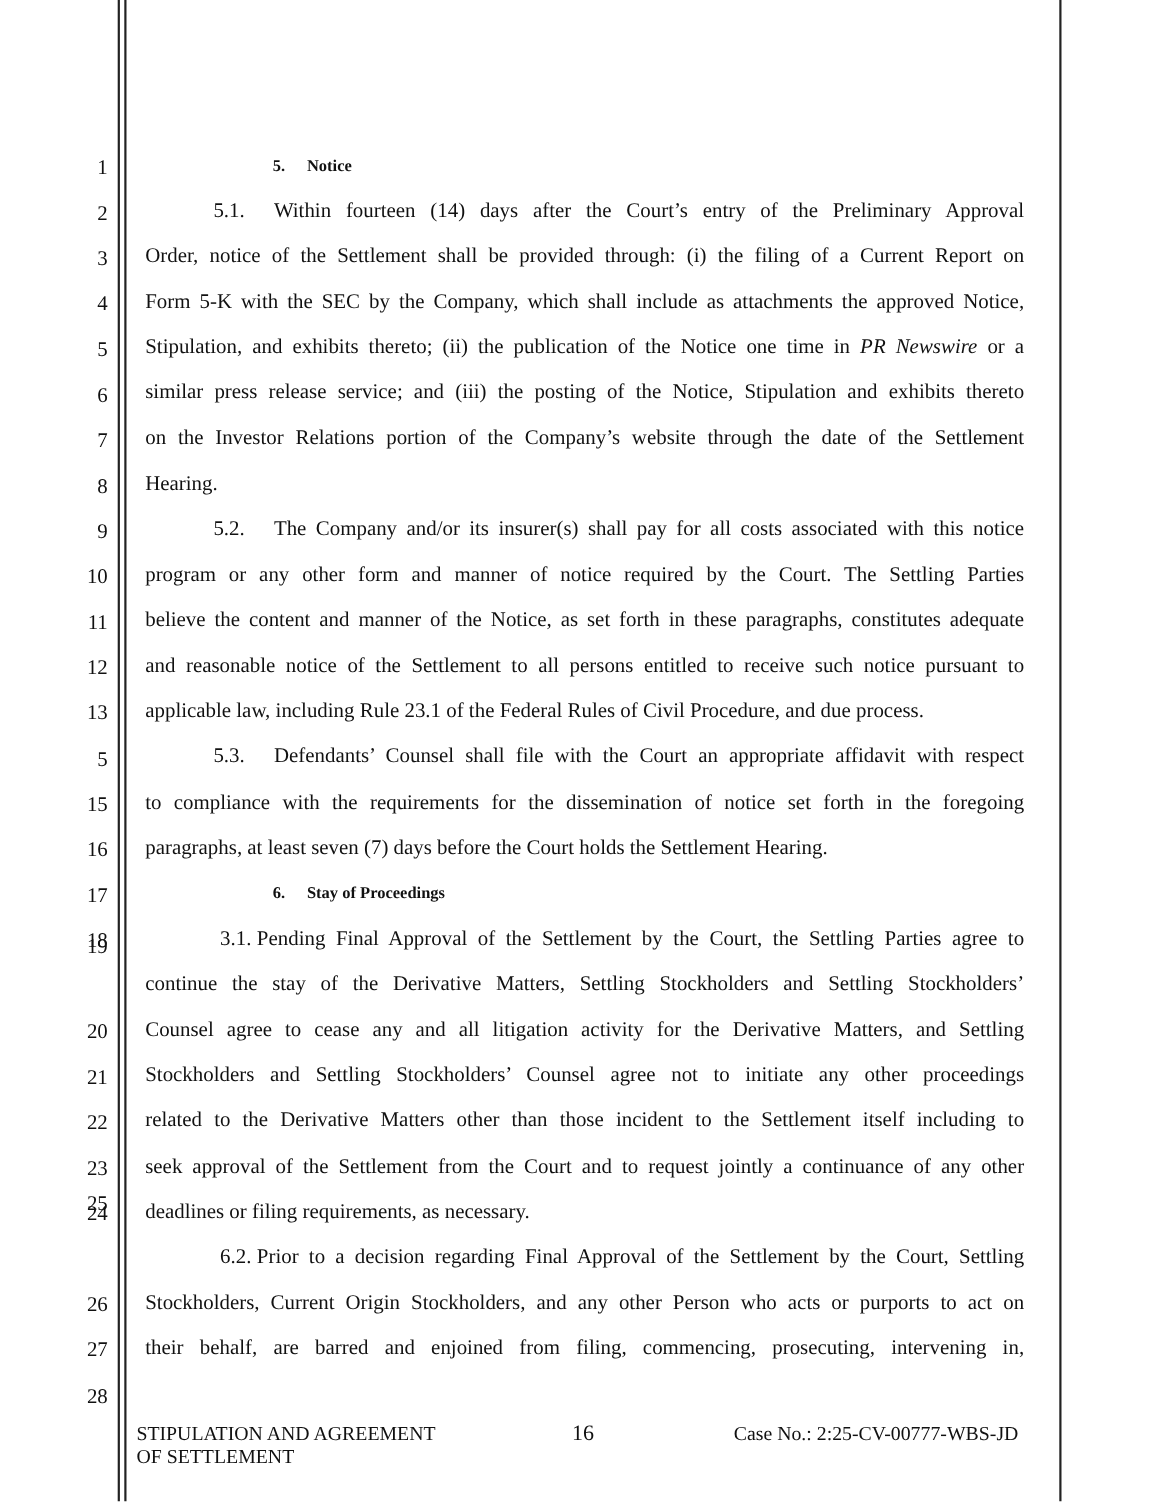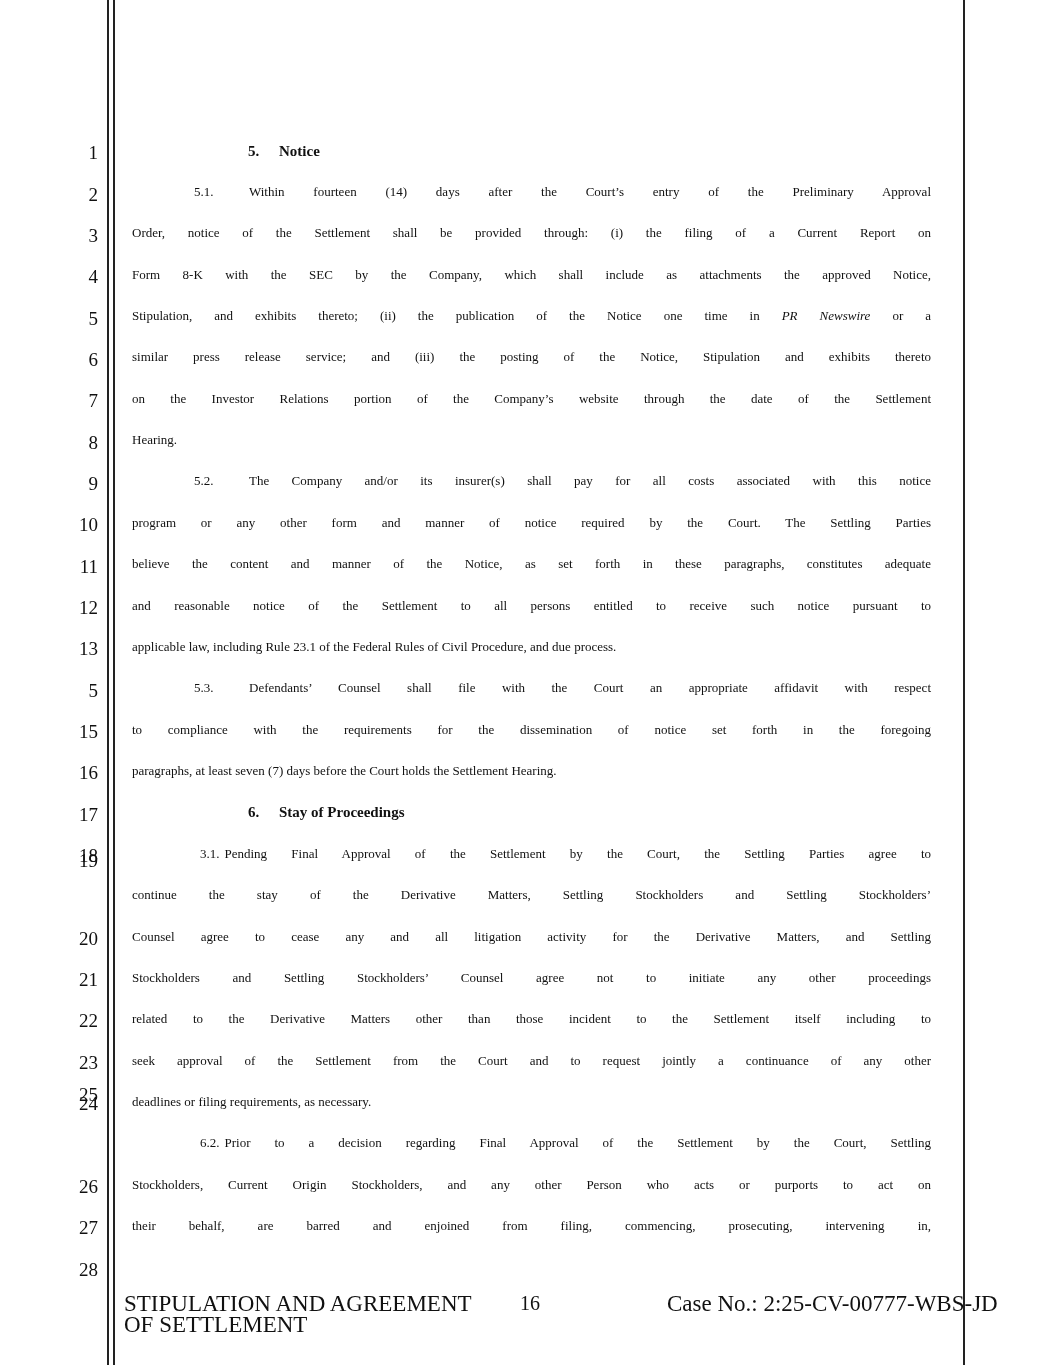--- a/index.html
+++ b/index.html
@@ -1,30 +1,30 @@
 <!DOCTYPE html>
 <html><head>
 <meta charset="utf-8">
 <style>
   html, body { margin: 0; padding: 0; background: #ffffff; }
   body { width: 1055px; height: 1365px; position: relative; overflow: hidden;
          font-family: "Liberation Serif", "DejaVu Serif", serif; color: #111; }
   .rule { position: absolute; top: 0; height: 1365px; width: 1.5px; background: #222; }
   .ln { position: absolute; left: 60px; width: 38px; text-align: right; font-size: 19px; line-height: 22px; }
-  .line { position: absolute; left: 132px; width: 799px; font-size: 13px; line-height: 22px;
+  .line { position: absolute; left: 132px; width: 799px; font-size: 19px; line-height: 22px;
           white-space: nowrap; text-align: justify; text-align-last: justify; }
   .line.last { text-align-last: left; }
   .line.indent1 { left: 194px; width: 737px; }
   .line.indent2 { left: 200px; width: 731px; }
   .heading { position: absolute; left: 248px; font-size: 15px; line-height: 22px; font-weight: bold; white-space: nowrap; }
   .heading .num { display: inline-block; width: 31px; }
   .para-num { display: inline-block; width: 55px; }
   .para-num.tight { width: auto; margin-right: 5px; }
   em { }
-  .footer { position: absolute; font-size: 23px; line-height: 21px; }
+  .footer { position: absolute; font-size: 18px; line-height: 21px; }
 </style>
 </head>
 <body>
 
 <div class="rule" style="left:107px"></div>
 <div class="rule" style="left:113px"></div>
 <div class="rule" style="left:963px"></div>
 
 <div>
   <div class="ln" style="top:142px">1</div>
@@ -59,21 +59,21 @@
 
 <div class="heading" style="top:140px">
   <span class="num">5.</span><span>Notice</span>
 </div>
 
 <div>
   <div class="line indent1" style="top:181px">
     <span class="para-num">5.1.</span><span>Within fourteen (14) days after the Court’s entry of the Preliminary Approval</span>
   </div>
   <div class="line" style="top:222px">Order, notice of the Settlement shall be provided through: (i) the filing of a Current Report on</div>
-  <div class="line" style="top:264px">Form 8-K with the SEC by the Company, which shall include as attachments the approved Notice,</div>
+  <div class="line" style="top:264px">Form 5-K with the SEC by the Company, which shall include as attachments the approved Notice,</div>
   <div class="line" style="top:305px">
     <span>Stipulation, and exhibits thereto; (ii) the publication of the Notice one time in</span> <em>PR Newswire</em> <span>or a</span>
   </div>
   <div class="line" style="top:346px">similar press release service; and (iii) the posting of the Notice, Stipulation and exhibits thereto</div>
   <div class="line" style="top:388px">on the Investor Relations portion of the Company’s website through the date of the Settlement</div>
   <div class="line last" style="top:429px">Hearing.</div>
 </div>
 
 <div>
   <div class="line indent1" style="top:470px">

